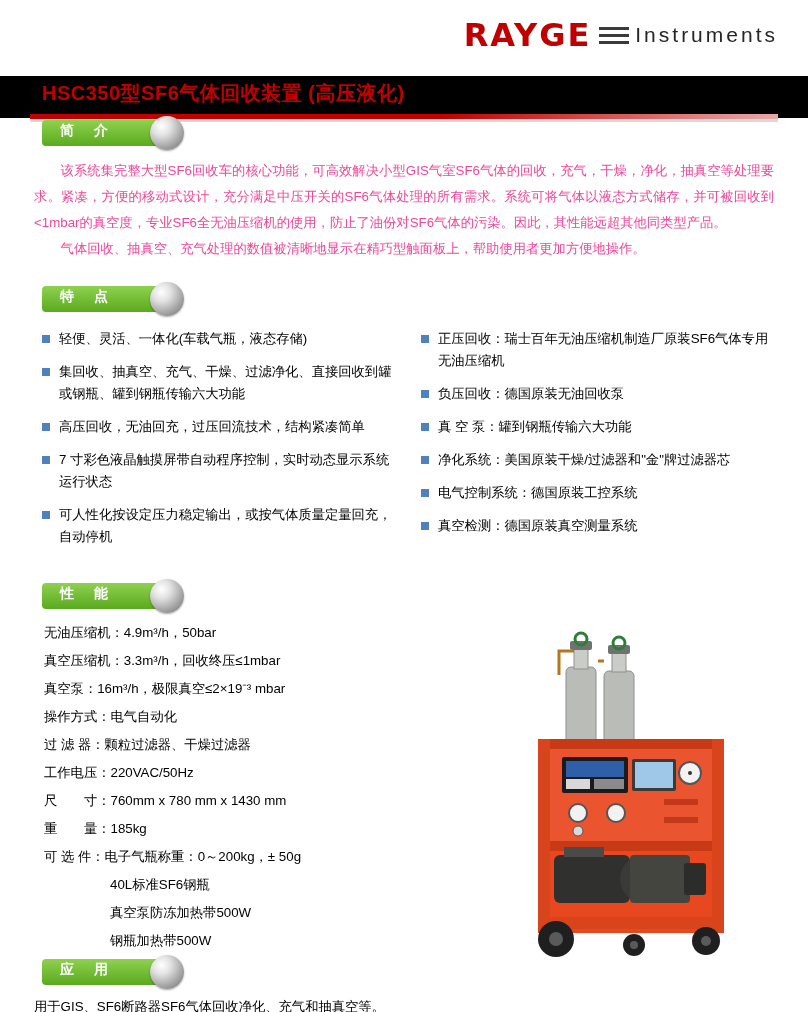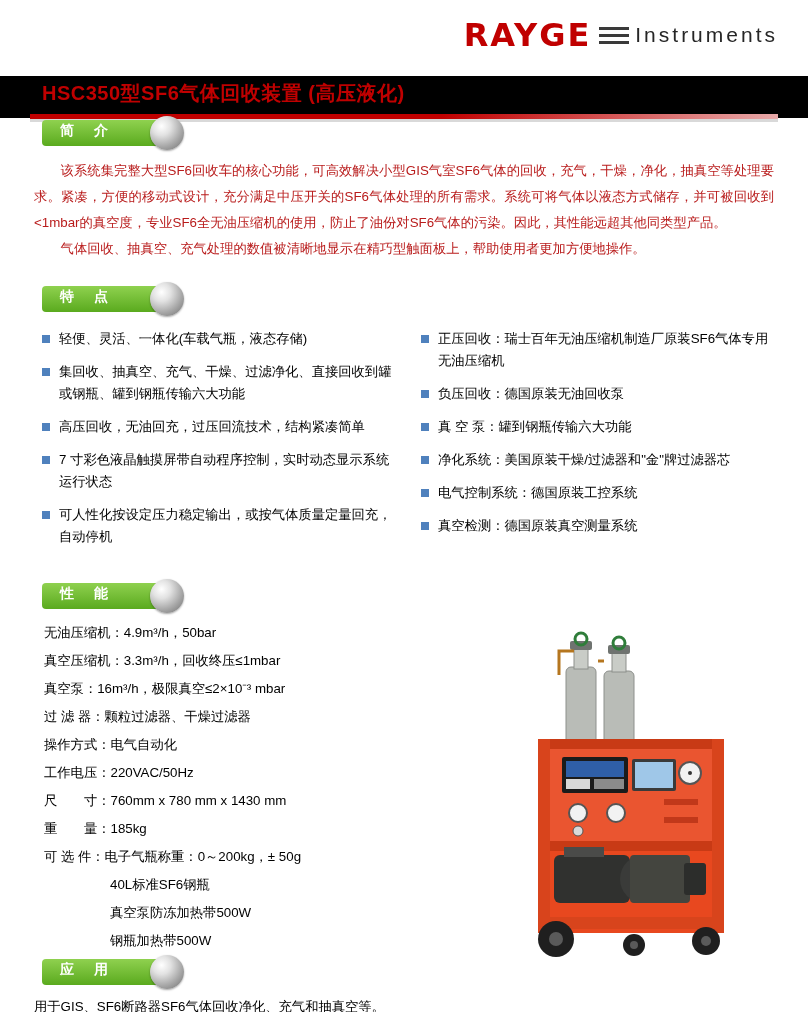--- a/index.html
+++ b/index.html
@@ -119,21 +119,21 @@
     border-radius: 50%;
     background: radial-gradient(circle at 34% 30%, #ffffff 0%, #e2e2e2 28%, #a8a8a8 62%, #6b6b6b 100%);
     box-shadow: 0 1px 2px rgba(0,0,0,0.35);
   }
 
   
   .intro {
     margin: 6px 34px 1px 34px;
     font-size: 13.3px;
     line-height: 26px;
-    color: #b91c1c;
+    color: #ec4899;
     text-align: justify;
   }
   .intro p { margin: 0; text-indent: 2em; }
 
   
   .features {
     display: flex;
     margin: 10px 34px 0 34px;
     gap: 18px;
   }
@@ -276,23 +276,23 @@
 <div class="section-head" style="margin-top:22px;">
   <div class="pill"></div>
   <div class="pill-label">性  能</div>
   <div class="sphere"></div>
 </div>
 
 <div class="perf-wrap">
   <div class="perf-list">
     <div class="perf-row">无油压缩机：4.9m³/h，50bar</div>
     <div class="perf-row">真空压缩机：3.3m³/h，回收终压≤1mbar</div>
-    <div class="perf-row">真空泵：16m³/h，极限真空≤2×10⁻³ mbar</div>
+    <div class="perf-row">真空泵：16m³/h，极限真空≤2×19⁻³ mbar</div>
+    <div class="perf-row">操作方式：电气自动化</div>
     <div class="perf-row">过 滤 器：颗粒过滤器、干燥过滤器</div>
-    <div class="perf-row">操作方式：电气自动化</div>
     <div class="perf-row">工作电压：220VAC/50Hz</div>
     <div class="perf-row">尺　　寸：760mm x 780 mm x 1430 mm</div>
     <div class="perf-row">重　　量：185kg</div>
     <div class="perf-row">可 选 件：电子气瓶称重：0～200kg，± 50g</div>
     <div class="perf-row perf-sub">40L标准SF6钢瓶</div>
     <div class="perf-row perf-sub">真空泵防冻加热带500W</div>
     <div class="perf-row perf-sub">钢瓶加热带500W</div>
   </div>
 
   <div class="photo">

